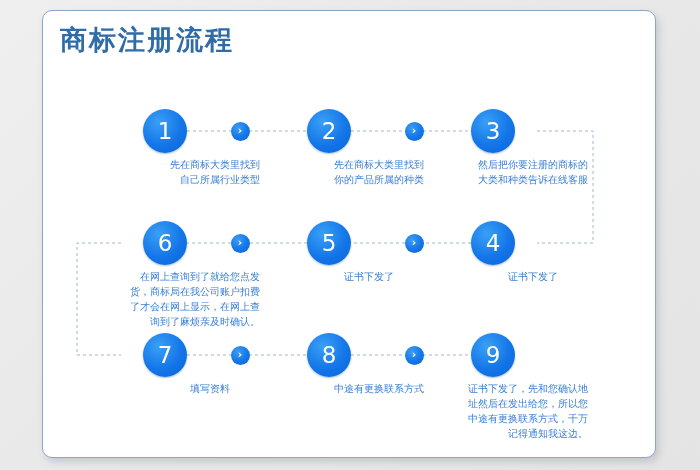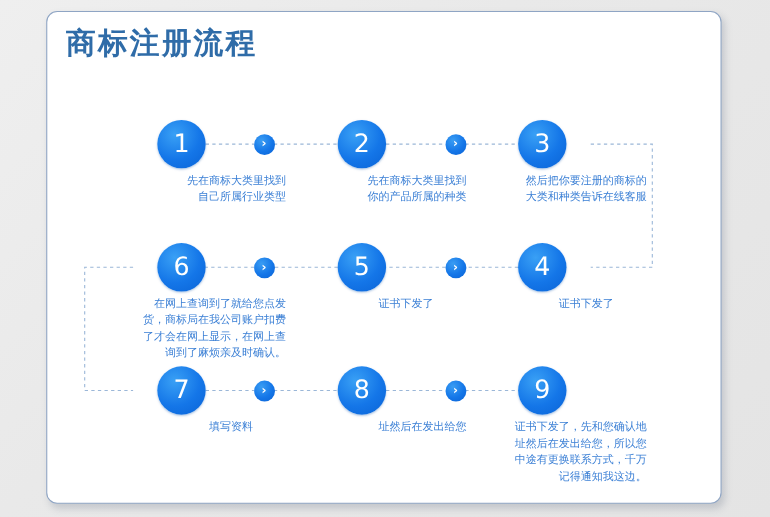--- a/index.html
+++ b/index.html
@@ -216,21 +216,21 @@
 
       <div class="node" style="left:122px; top:344px;">
         <div class="circle">7</div>
         <div class="caption narrow">填写资料</div>
       </div>
 
       <div class="arrow" style="left:197px; top:344px;">›</div>
 
       <div class="node" style="left:286px; top:344px;">
         <div class="circle">8</div>
-        <div class="caption wide">址然后在发出给您</div>
+        <div class="caption wide">中途有更换联系方式</div>
       </div>
 
       <div class="arrow" style="left:371px; top:344px;">›</div>
 
       <div class="node" style="left:450px; top:344px;">
         <div class="circle">9</div>
         <div class="caption wide">证书下发了，先和您确认地
 址然后在发出给您，所以您
 中途有更换联系方式，千万
 记得通知我这边。</div>

